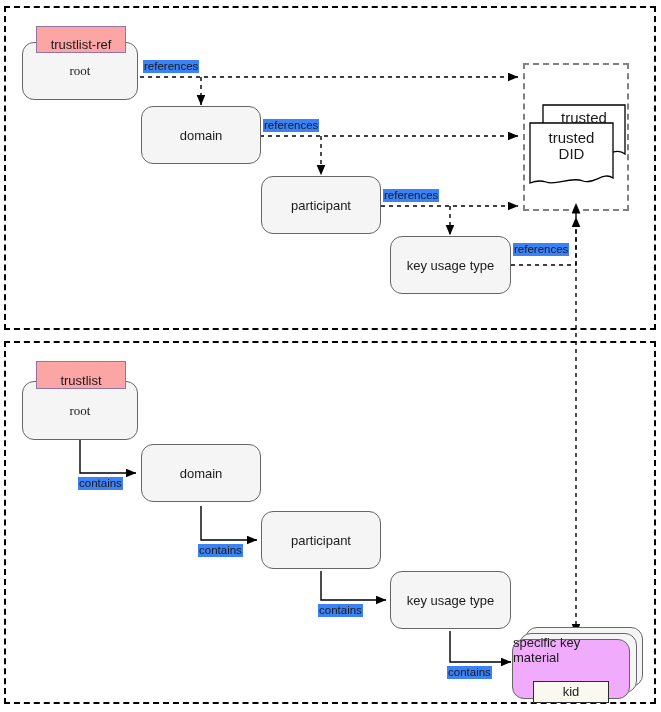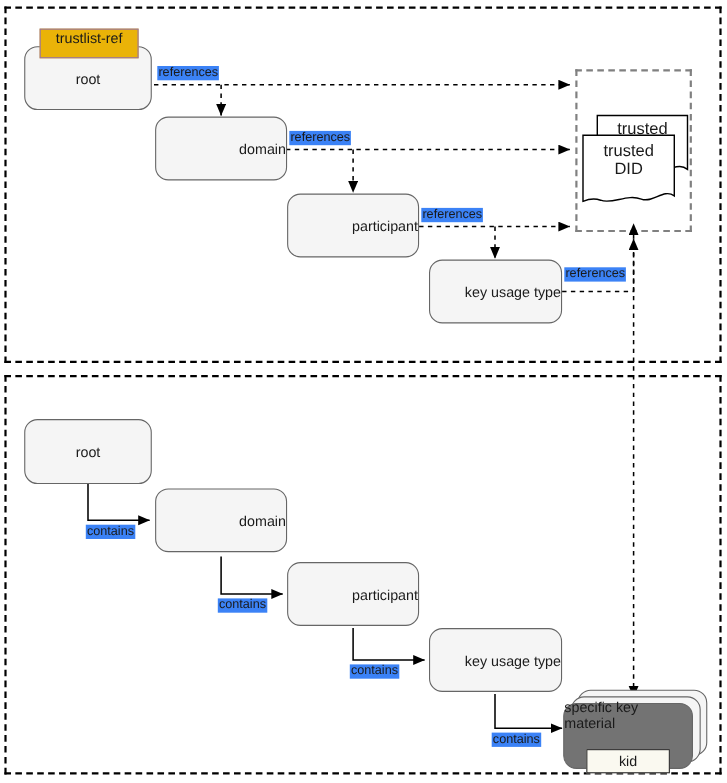--- a/index.html
+++ b/index.html
@@ -29,57 +29,58 @@
 
   
   .node {
     position: absolute;
     box-sizing: border-box;
     background: #f5f5f5;
     border: 1px solid #666666;
     border-radius: 12px;
     display: flex;
     align-items: center;
-    justify-content: flex-end;
+    justify-content: center;
     font-size: 13px;
     color: #1a1a1a;
     text-align: center;
   }
   .node-root {
     border-radius: 12px;
     align-items: center;
     justify-content: center;
+    font-family: Liberation Serif, serif;
   }
 
   
   .tag {
     position: absolute;
     box-sizing: border-box;
-    background: #eab308;
+    background: #fca5a5;
     border: 1px solid #9673a6;
     display: flex;
-    align-items: flex-start;
+    align-items: flex-end;
     justify-content: center;
     font-size: 13px;
     color: #1a1a1a;
     z-index: 4;
   }
 
   
   .stack-layer {
     position: absolute;
     box-sizing: border-box;
     background: #f5f5f5;
     border: 1px solid #666666;
     border-radius: 12px;
   }
   .stack-front {
     position: absolute;
     box-sizing: border-box;
-    background: #737373;
+    background: #f0abfc;
     border: 1px solid #666666;
     border-radius: 12px;
     display: flex;
     flex-direction: column;
     align-items: center;
     justify-content: center;
     font-size: 13px;
     color: #1a1a1a;
   }
   .kid-box {
@@ -241,20 +242,23 @@
   <div class="edge-label" style="left:383px; top:189px;">
     <span>references</span>
   </div>
   <div class="edge-label" style="left:513px; top:243px;">
     <span>references</span>
   </div>
 
   <div class="node node-root" style="left:22px; top:381px; width:116px; height:59px;">
     <span>root</span>
   </div>
+  <div class="tag" style="left:36px; top:361px; width:90px; height:28px;">
+    <span>trustlist</span>
+  </div>
 
   <div class="node" style="left:141px; top:444px; width:120px; height:58px;">
     <span>domain</span>
   </div>
 
   <div class="node" style="left:261px; top:511px; width:120px; height:58px;">
     <span>participant</span>
   </div>
 
   <div class="node" style="left:390px; top:571px; width:121px; height:58px;">

